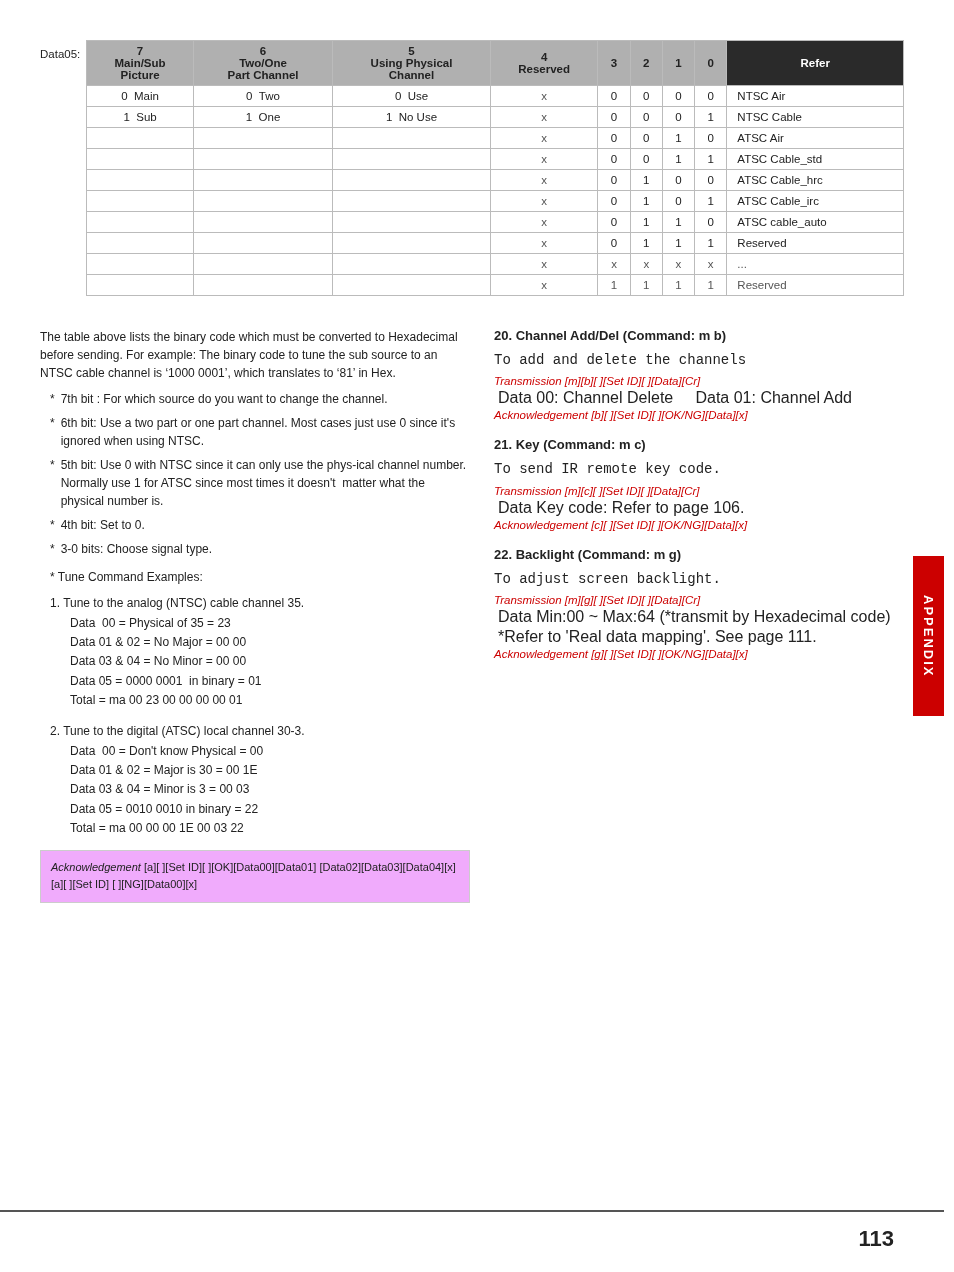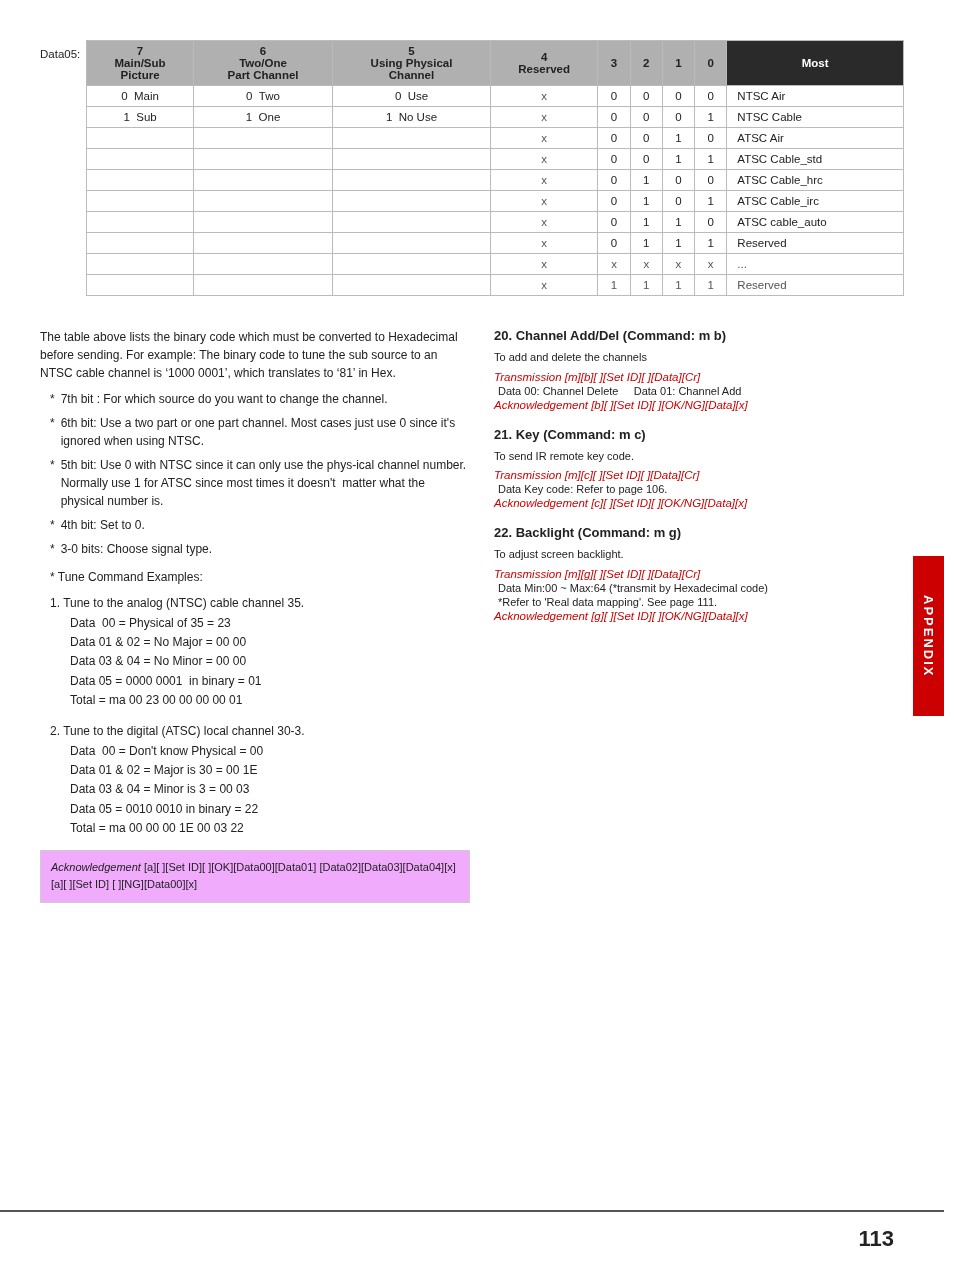--- a/index.html
+++ b/index.html
@@ -68,24 +68,24 @@
       background: #f0abfc;
       border: 1px solid #ccc;
       padding: 8px 10px;
       margin-top: 12px;
       font-size: 11px;
       line-height: 1.6;
     }
     .italic { font-style: italic; }
     .command-section { margin-bottom: 16px; }
     .command-section h3 { font-size: 13px; font-weight: bold; margin-bottom: 6px; }
-    .command-line { font-size: 11px; margin-bottom: 4px; line-height: 1.6; }
+    .command-line { font-size: 14px; margin-bottom: 4px; line-height: 1.6; font-family: Liberation Mono, monospace; }
     .transmission-line { color: #cc0000; font-style: italic; font-size: 11.5px; margin-bottom: 2px; }
     .ack-line { color: #cc0000; font-style: italic; font-size: 11.5px; margin-bottom: 2px; }
-    .data-line { font-size: 11px; margin-bottom: 2px; margin-left: 4px; }
+    .data-line { font-size: 16px; margin-bottom: 2px; margin-left: 4px; }
     
     .appendix-sidebar {
       position: absolute;
       right: 0;
       top: 50%;
       transform: translateY(-50%);
       background: #cc0000;
       color: #fff;
       font-weight: bold;
       font-size: 13px;
@@ -150,21 +150,21 @@
             <span>Using Physical<br>Channel</span>
           </th>
           <th style="background:#b0b0b0;">
             <span style="font-weight:bold;">4</span><br>
             <span>Reserved</span>
           </th>
           <th style="background:#b0b0b0; font-weight:bold;">3</th>
           <th style="background:#b0b0b0; font-weight:bold;">2</th>
           <th style="background:#b0b0b0; font-weight:bold;">1</th>
           <th style="background:#b0b0b0; font-weight:bold;">0</th>
-          <th class="th-dark">Most</th>
+          <th class="th-dark">Refer</th>
         </tr>
       </thead>
       <tbody>
 
         <tr>
           <td>0&nbsp;&nbsp;Main</td>
           <td>0&nbsp;&nbsp;Two</td>
           <td>0&nbsp;&nbsp;Use</td>
           <td class="x-cell">x</td>
           <td>0</td>

